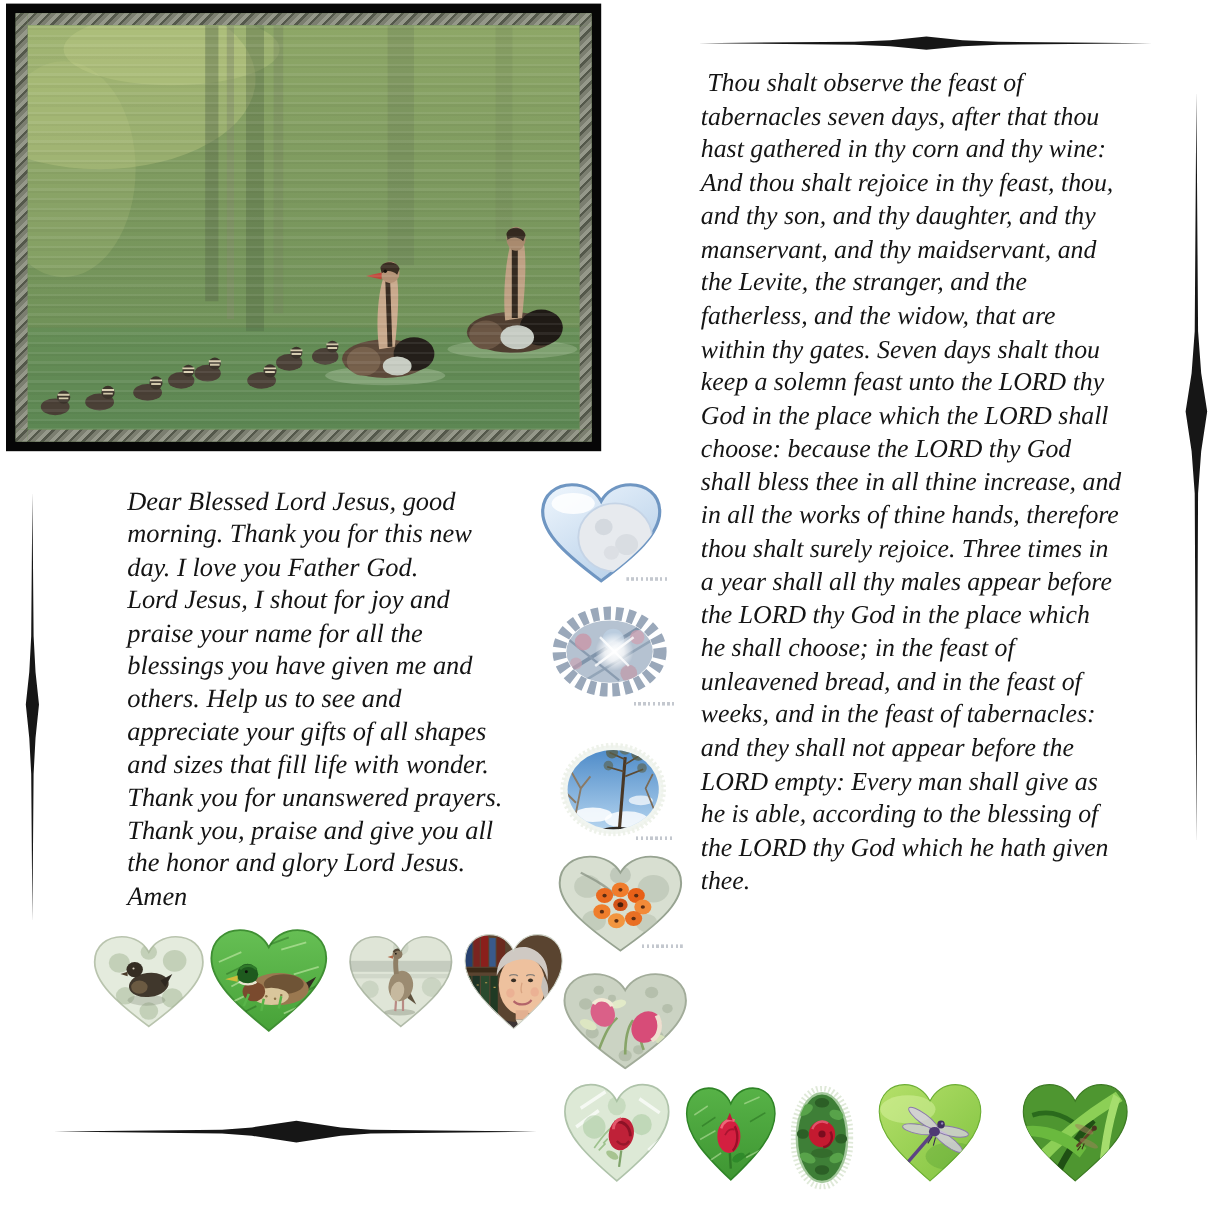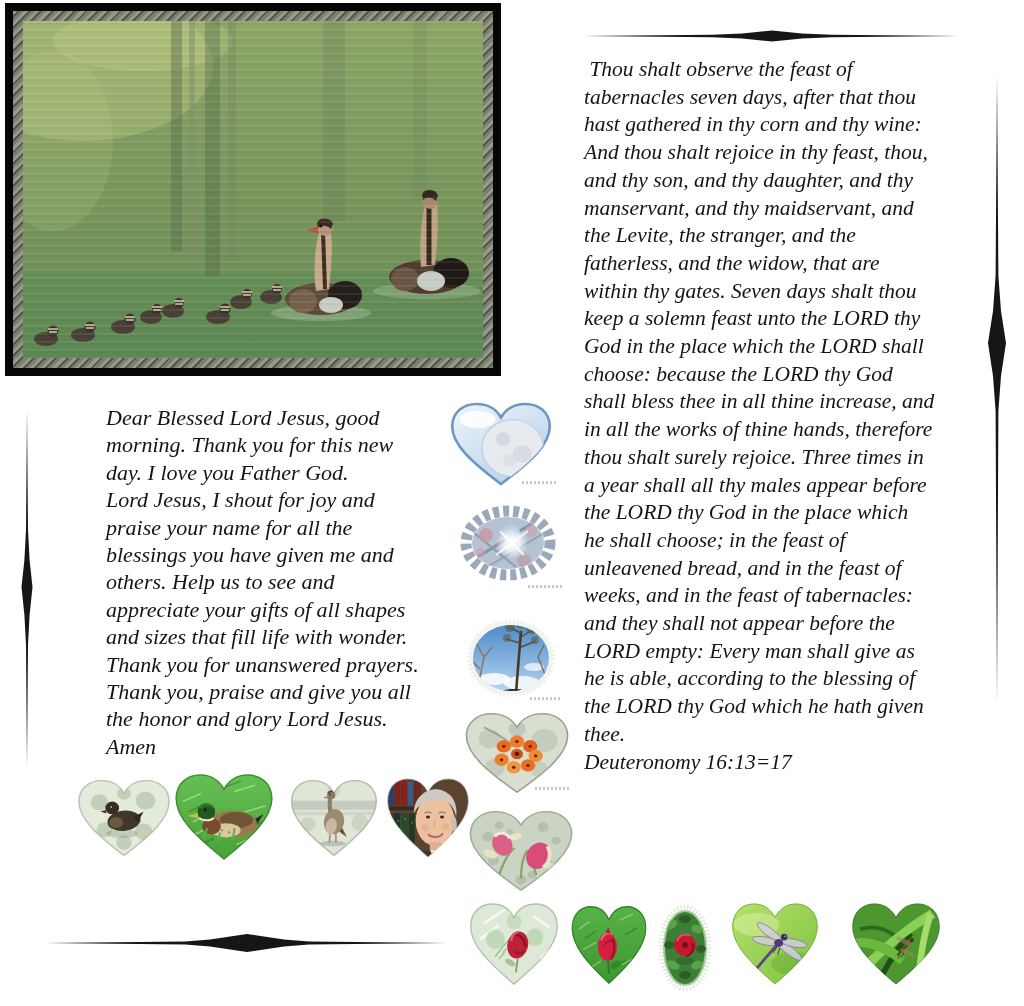--- a/index.html
+++ b/index.html
@@ -141,21 +141,20 @@
 a year shall all thy males appear before
 the LORD thy God in the place which
 he shall choose; in the feast of
 unleavened bread, and in the feast of
 weeks, and in the feast of tabernacles:
 and they shall not appear before the
 LORD empty: Every man shall give as
 he is able, according to the blessing of
 the LORD thy God which he hath given
 thee.</div>
-    <div class="text verse">Deuteronomy 16:13=17</div>
   </div>
 
   <div class="abs text prayer" style="left:66px;top:404px;width:420px;margin-left:40px;">Dear Blessed Lord Jesus, good
 morning. Thank you for this new
 day. I love you Father God.
 Lord Jesus, I shout for joy and
 praise your name for all the
 blessings you have given me and
 others. Help us to see and
 appreciate your gifts of all shapes

